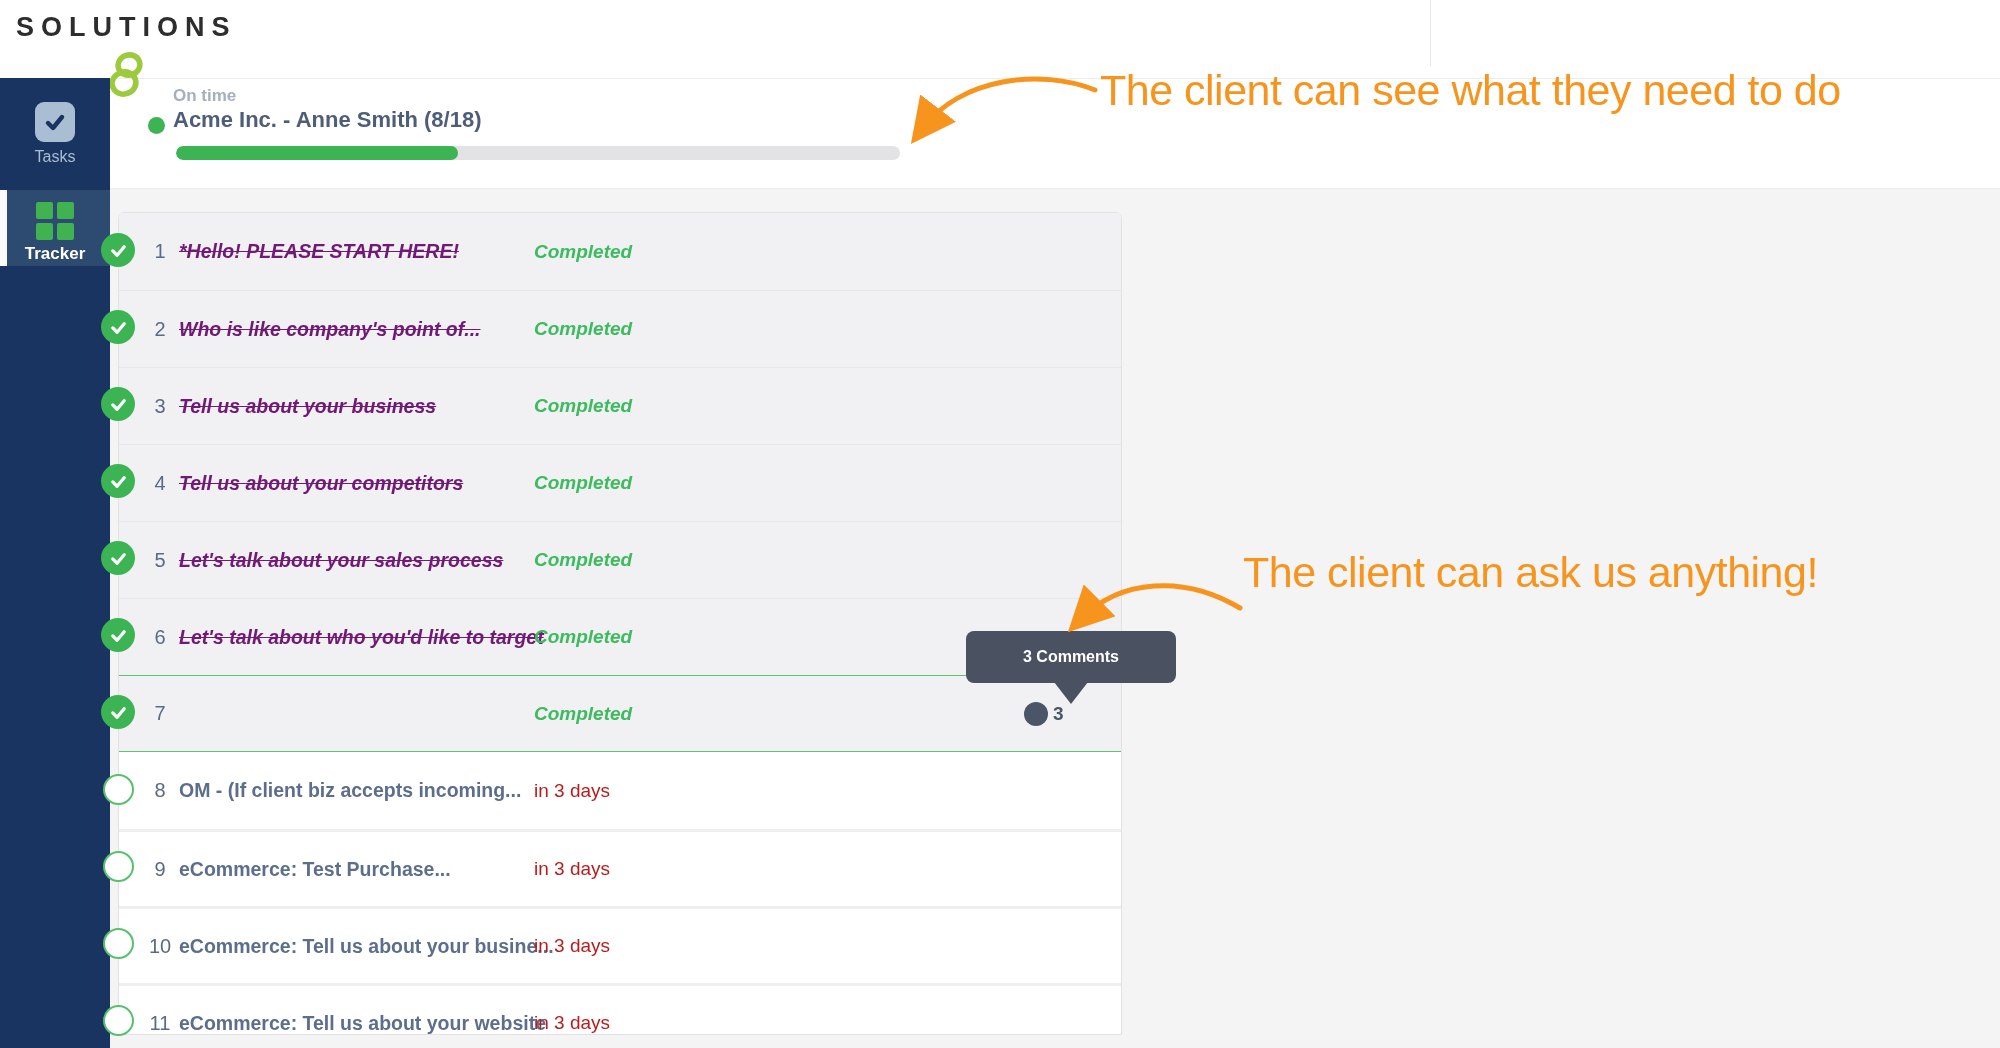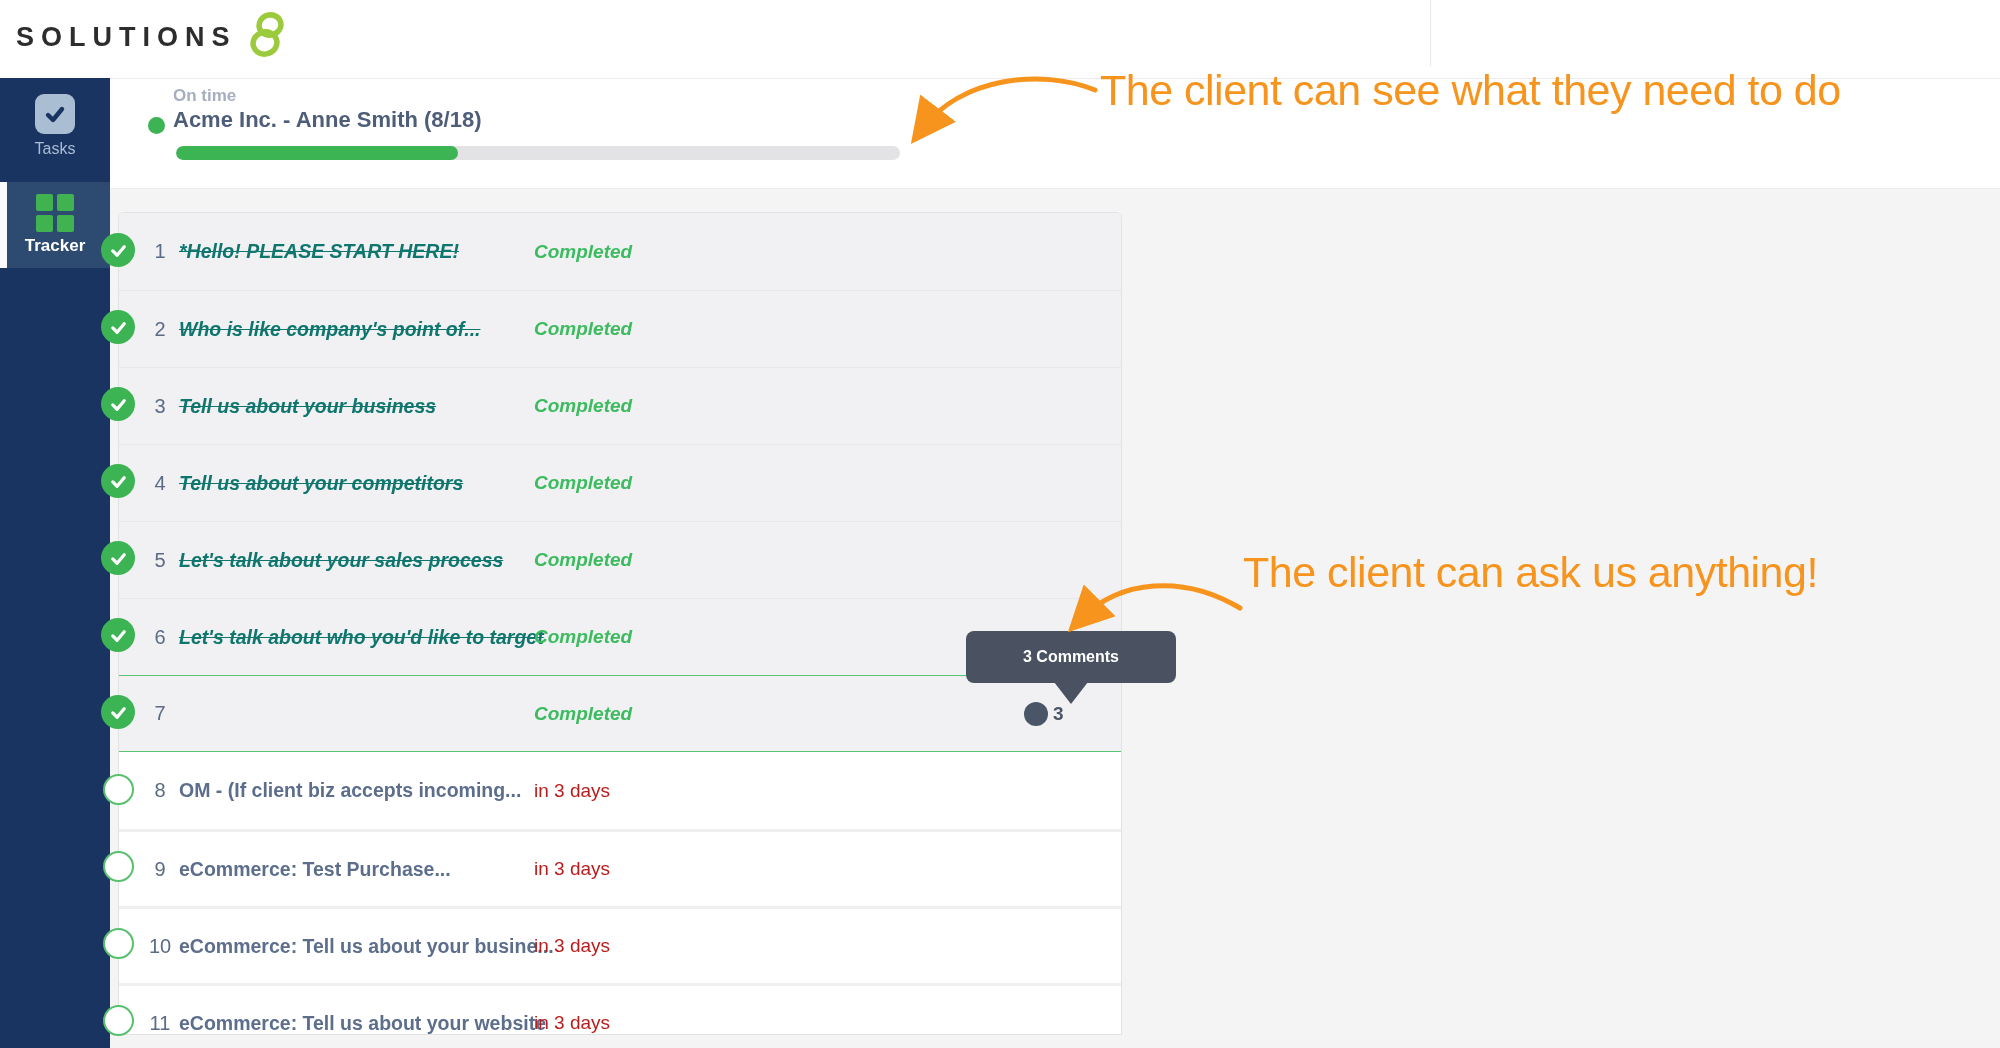--- a/index.html
+++ b/index.html
@@ -5,31 +5,31 @@
   html,body{margin:0;padding:0;}
   body{
     width:2000px;height:1048px;position:relative;overflow:hidden;
     background:#F4F4F5;
     font-family:"Liberation Sans","DejaVu Sans",sans-serif;
     -webkit-font-smoothing:antialiased;
   }
   
   .topbar{position:absolute;left:0;top:0;width:2000px;height:78px;background:#fff;
           border-bottom:1px solid #ECECEE;z-index:3;}
-  .logo{position:absolute;left:16px;top:12px;display:flex;align-items:center;gap:9px;}
+  .logo{position:absolute;left:16px;top:12px;display:flex;align-items:center;gap:9px;flex-direction:column;}
   .logo-text{font-size:27px;font-weight:700;letter-spacing:7px;color:#2D2D2D;}
   .topbar-divider{position:absolute;left:1430px;top:0;width:1px;height:66px;background:#E7E7E9;}
   
   .sidebar{position:absolute;left:0;top:78px;width:110px;height:970px;background:#1A3462;z-index:4;}
   .side-item{position:relative;width:110px;text-align:center;cursor:pointer;}
-  .side-item.tasks{padding-top:16px;height:80px;}
+  .side-item.tasks{padding-top:24px;height:80px;}
   .tasks-icon{width:40px;height:40px;margin:0 auto;background:#A9BDD3;border-radius:9px;
               display:flex;align-items:center;justify-content:center;}
   .side-label{margin-top:6px;font-size:16px;color:#A9BDD3;}
-  .side-item.tracker{margin-top:8px;height:86px;background:#2D4B70;padding-top:12px;box-sizing:border-box;}
+  .side-item.tracker{margin-top:8px;height:76px;background:#2D4B70;padding-top:12px;box-sizing:border-box;}
   .side-item.tracker::before{content:"";position:absolute;left:0;top:0;width:7px;height:100%;background:#FAFAFA;}
   .grid-icon{width:38px;height:38px;margin:0 auto;display:grid;grid-template-columns:17px 17px;
              grid-template-rows:17px 17px;gap:4px;justify-content:center;align-content:center;}
   .grid-icon span{background:#41B250;border-radius:2px;}
   .side-item.tracker .side-label{color:#FFFFFF;font-weight:700;font-size:17px;margin-top:4px;}
   
   .header-band{position:absolute;left:110px;top:78px;width:1890px;height:110px;background:#fff;
                border-bottom:1px solid #EDEDEF;z-index:2;}
   .status-dot{position:absolute;left:38px;top:39px;width:17px;height:17px;border-radius:50%;background:#3CB454;}
   .status-label{position:absolute;left:63px;top:8px;font-size:17px;font-weight:600;color:#A6AFBF;}
@@ -40,21 +40,21 @@
   .card{position:absolute;left:118px;top:212px;width:1004px;height:823px;background:#fff;
         border:1px solid #E2E2E4;border-radius:6px 6px 0 0;box-sizing:border-box;overflow:hidden;z-index:1;}
   .row{position:relative;height:77px;box-sizing:border-box;background:#fff;}
   .row.done{background:#F1F1F3;}
   .row.sep-thin{border-top:1px solid #E7E7E9;}
   .row.sep-thick{border-top:3px solid #EFEFF1;}
   .row.highlighted{border-top:1px solid #5BC473;border-bottom:1px solid #5BC473;}
   .num{position:absolute;left:22px;top:0;bottom:0;width:38px;display:flex;align-items:center;justify-content:center;
        font-size:20px;font-weight:500;color:#5B6B84;}
   .title{position:absolute;left:60px;top:0;bottom:0;display:flex;align-items:center;font-size:19.5px;}
-  .row.done .title{color:#0f766e;font-style:italic;font-weight:600;text-decoration:line-through;}
+  .row.done .title{color:#701a75;font-style:italic;font-weight:600;text-decoration:line-through;}
   .row.pending .title{color:#5C6E8C;font-weight:600;}
   .status{position:absolute;left:415px;top:0;bottom:0;display:flex;align-items:center;font-size:19px;}
   .status.st-done{color:#3CBB5F;font-style:italic;font-weight:700;}
   .status.st-pending{color:#b91c1c;font-weight:400;}
   .comment-ind{position:absolute;left:905px;top:0;bottom:0;display:flex;align-items:center;gap:5px;}
   .bubble{position:relative;width:24px;height:24px;background:#4A5568;border-radius:50%;display:inline-block;}
   .bubble::after{content:"";position:absolute;left:1px;bottom:-6px;width:0;height:0;
                  border:7px solid transparent;border-top:10px solid #4A5568;transform:rotate(28deg);}
   .ccount{font-size:19px;font-weight:700;color:#4A5568;}
   

